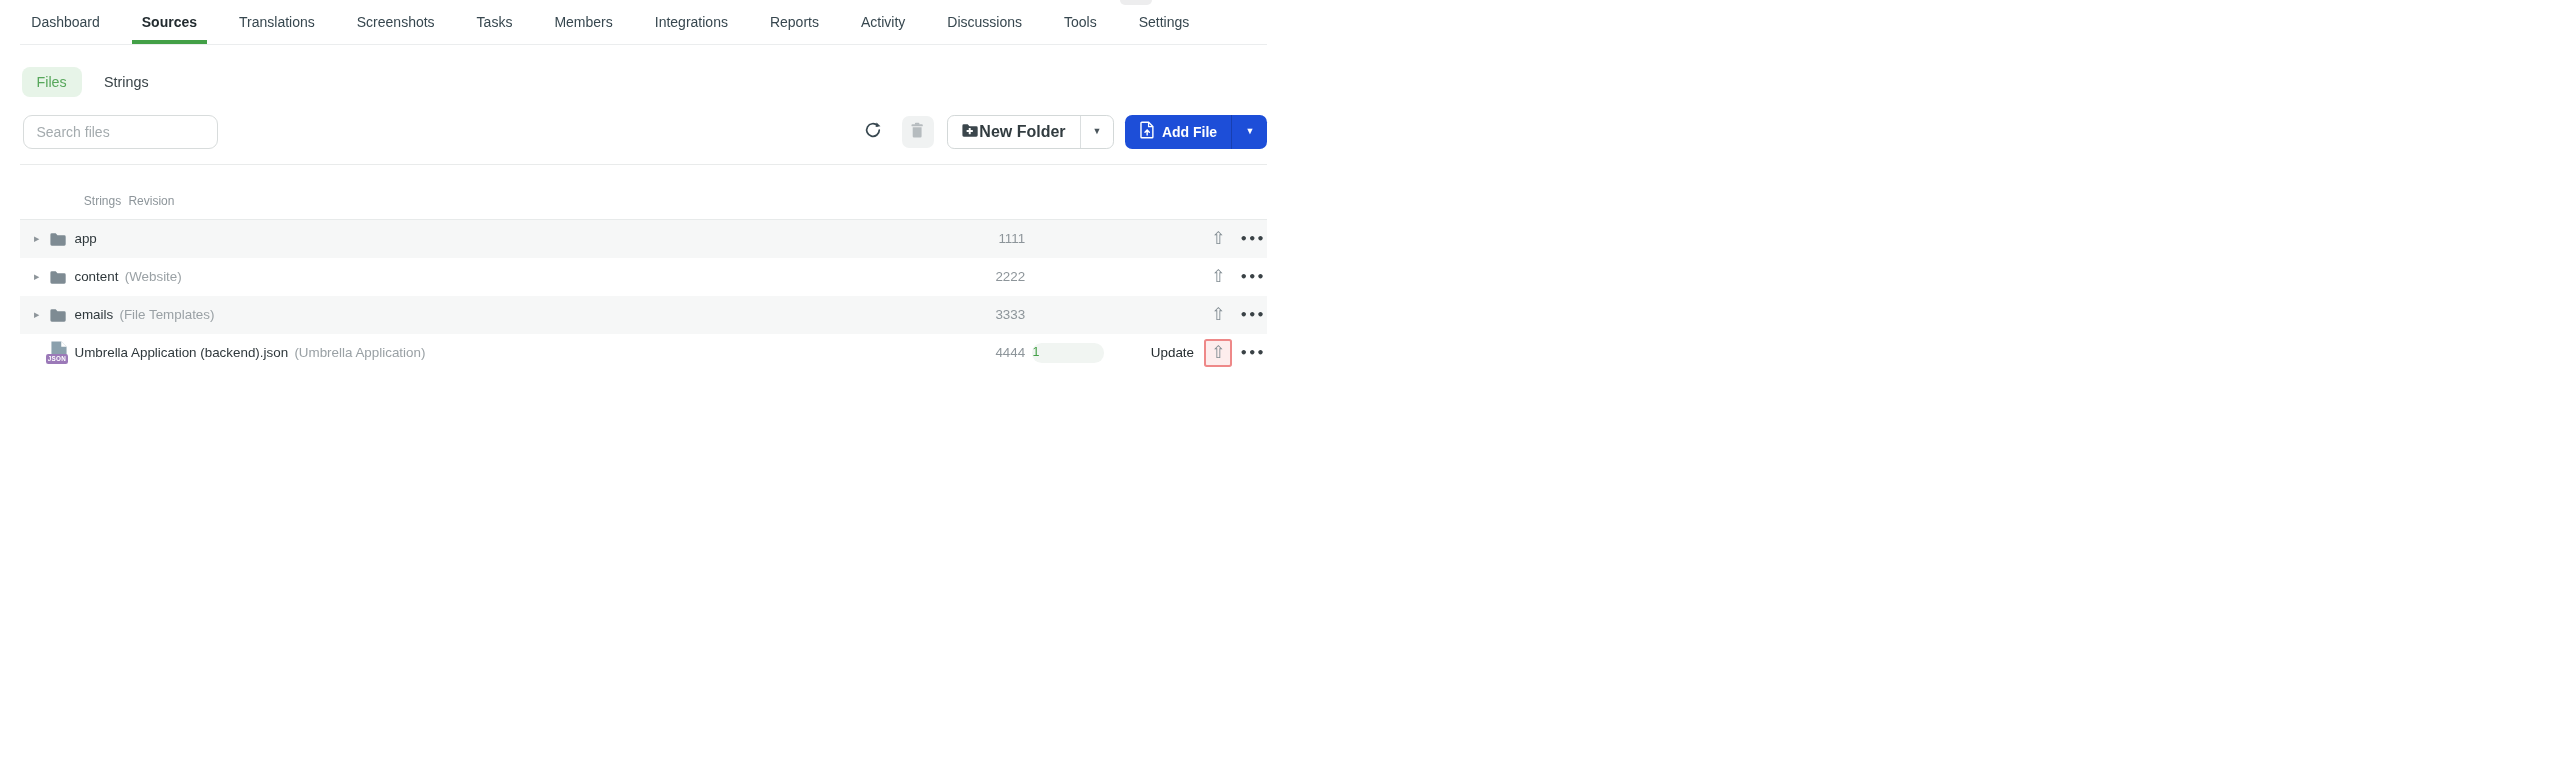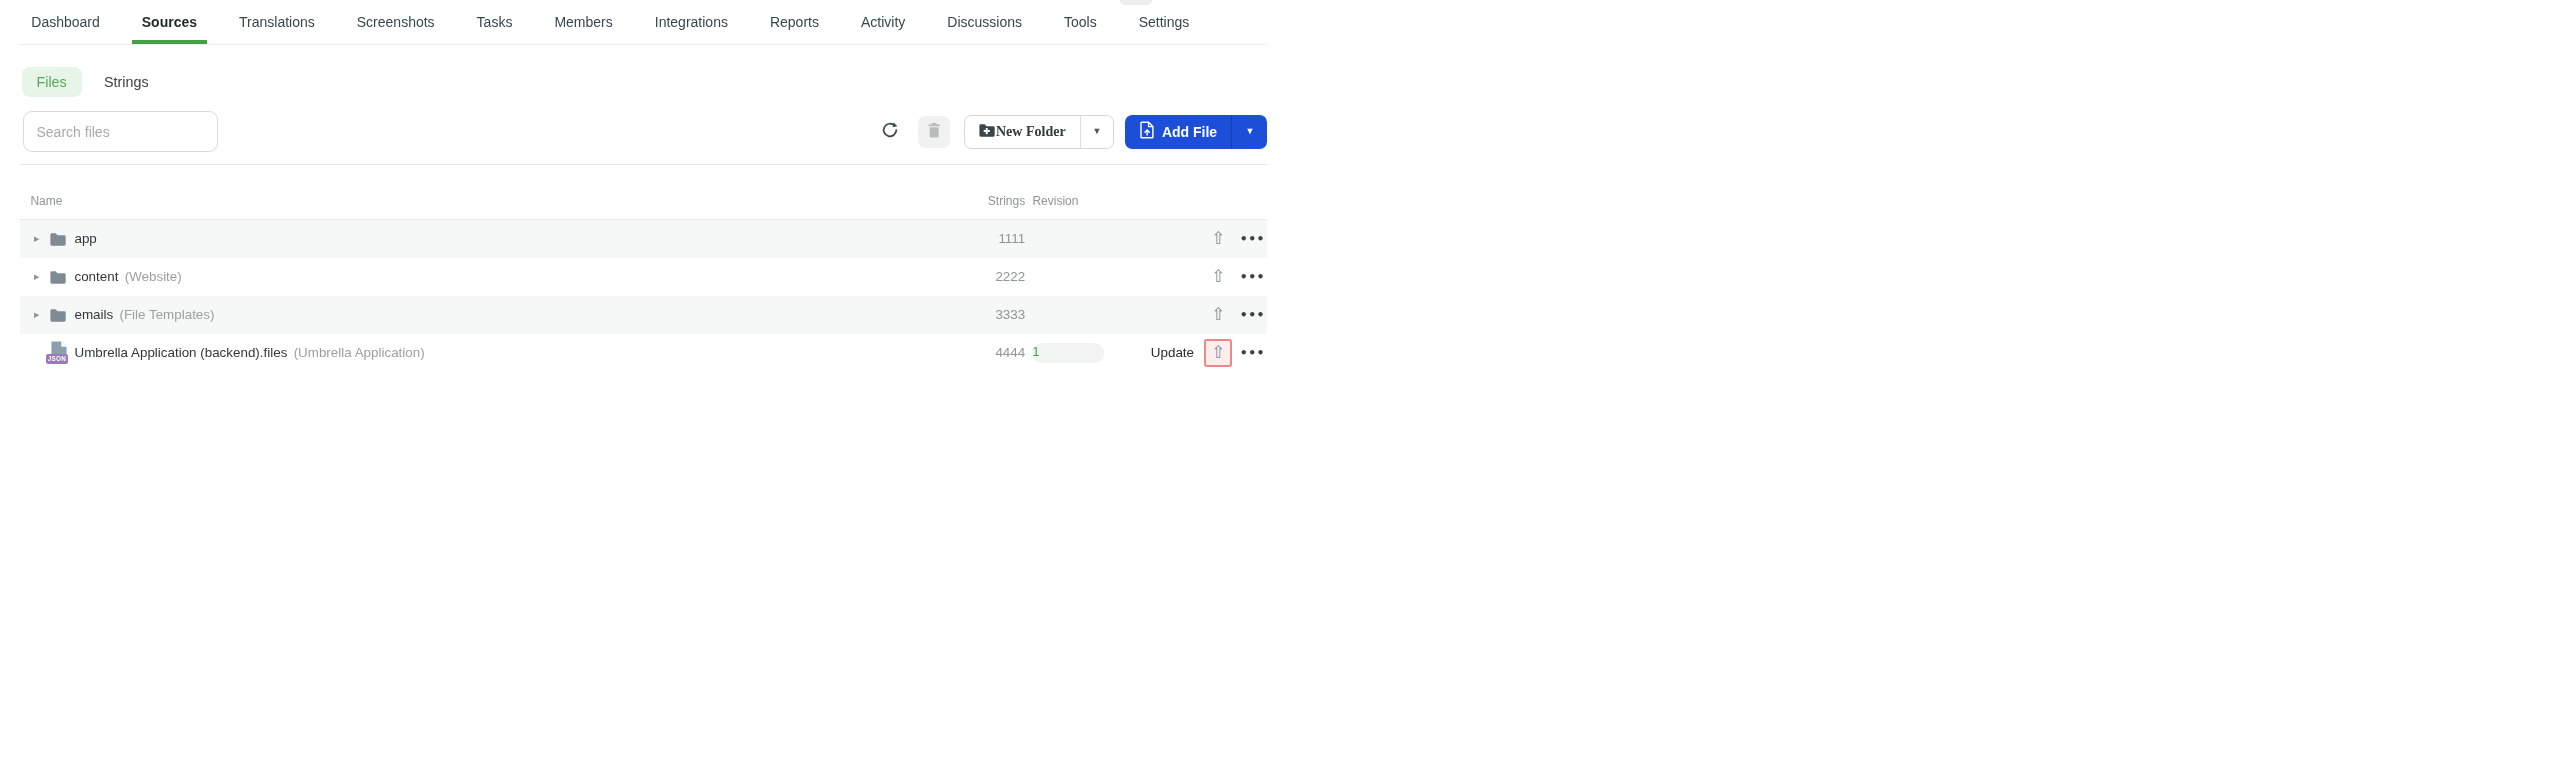--- a/index.html
+++ b/index.html
@@ -17,29 +17,29 @@
   .nav-item.active::after { content:""; position:absolute; left:-9.8px; right:-9.8px; bottom:0; height:3.6px; background:#43a047; }
 
   
   .view-tabs { margin:21.5px 0 0 21.5px; display:flex; align-items:center; gap:22.4px; }
   .tab { font-size:14.3px; cursor:pointer; }
   .tab-files { background:#e7f4e8; color:#57a75b; padding:7.2px 15px; border-radius:8px; }
   .tab-strings { color:#394347; padding:7.2px 0; }
 
   
   .toolbar { margin:18px 20.6px 0 23px; height:34px; display:flex; align-items:center; }
-  .search-input { width:195px; height:41px; border:0.9px solid #d8dcdc; border-radius:9px; padding:0 12.5px; font-size:14px; color:#394347; outline:none; font-family:inherit; }
+  .search-input { width:195px; height:34px; border:0.9px solid #d8dcdc; border-radius:9px; padding:0 12.5px; font-size:14px; color:#394347; outline:none; font-family:inherit; }
   .search-input::placeholder { color:#a4abae; }
   .toolbar-right { margin-left:auto; display:flex; align-items:center; }
   .icon-btn { width:32px; height:32px; display:flex; align-items:center; justify-content:center; cursor:pointer; background:transparent; border:none; }
   .trash-btn { background:#f0f2f2; border-radius:7.2px; margin-left:12.5px; cursor:default; }
   .btn { height:34px; display:flex; align-items:stretch; border-radius:7.2px; overflow:hidden; cursor:pointer; }
   .btn-split-caret { display:flex; align-items:center; justify-content:center; }
   .btn-new-folder { margin-left:13.4px; border:0.9px solid #d3d8d8; background:#fff; color:#323c40; }
-  .btn-new-folder .btn-main { display:flex; align-items:center; padding:0 14.3px 0 13.4px; font-size:14px; font-weight:bold;font-family:Liberation Serif, serif; }
+  .btn-new-folder .btn-main { display:flex; align-items:center; padding:0 14.3px 0 13.4px; font-size:16px; font-weight:bold; }
   .btn-new-folder .btn-split-caret { width:33px; border-left:0.9px solid #dadedf; color:#4a555b; }
   .btn-add-file { margin-left:10.7px; background:#1d4ed8; color:#fff; }
   .btn-add-file .btn-main { display:flex; align-items:center; gap:8px; padding:0 14.3px 0 15px; font-size:14px; font-weight:bold; }
   .btn-add-file .btn-split-caret { width:36px; border-left:0.9px solid rgba(0,0,0,0.18); color:#fff; }
   .caret-glyph { font-size:9px; line-height:1; }
 
   .divider { margin:15px 20.6px 0 19.7px; border:none; border-top:0.9px solid #e9ebeb; }
 
   
   .table { margin:0 20.6px 0 19.7px; }
@@ -149,21 +149,20 @@
           <span class="caret-glyph">▼</span>
         </div>
       </div>
     </div>
   </div>
 
   <hr class="divider">
 
   <div class="table">
     <div class="thead">
-      <div class="c-name">Name</div>
       <div class="c-strings">Strings</div>
       <div class="c-rev">Revision</div>
       <div class="c-upd"></div>
       <div class="c-upl"></div>
       <div class="c-more"></div>
     </div>
     <div id="rows">
         <div class="trow">
     <div class="c-name">
       <span class="expand-caret">▸</span>
@@ -234,21 +233,21 @@
     <div class="c-name">
       <span class="expand-caret invisible">▸</span>
 
       <span class="row-icon json-icon">
         <svg width="16" height="20.6" viewBox="0 0 18 23">
           <path d="M0.5 0.5 h11 l6 6 v16 h-17 z" fill="#8ba0ad"></path>
           <path d="M11.5 0.5 l6 6 h-6 z" fill="#ffffff"></path>
         </svg>
         <span class="json-badge">JSON</span>
       </span>
-      <span class="fname">Umbrella Application (backend).files</span>
+      <span class="fname">Umbrella Application (backend).json</span>
       <span class="fsecondary">(Umbrella Application)</span>
     </div>
     <div class="c-strings strings-val">4444</div>
     <div class="c-rev"><span class="rev-pill">1</span></div>
     <div class="c-upd"><span class="update-link">Update</span></div>
     <div class="c-upl">
       <span class="upload-wrap highlight">
         <span class="upload-glyph">⇧</span>
       </span>
     </div>

